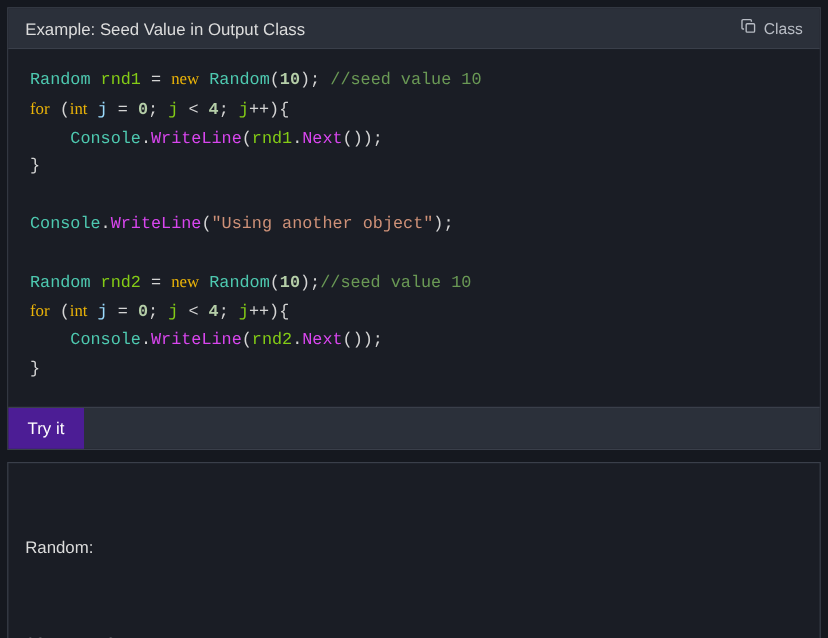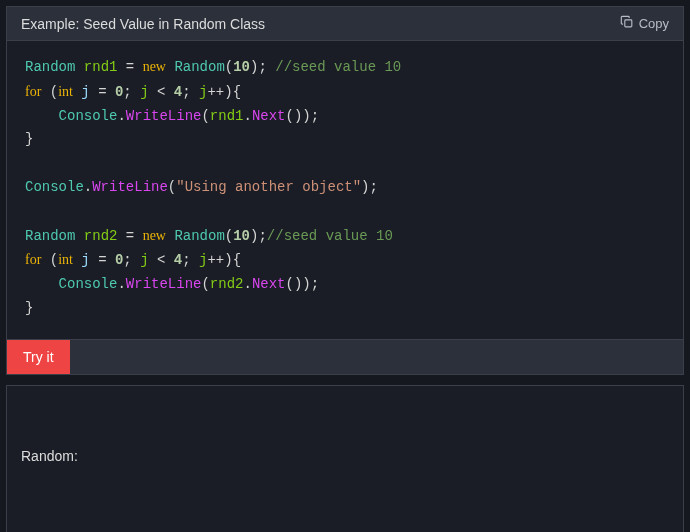--- a/index.html
+++ b/index.html
@@ -54,21 +54,21 @@
   .tok-fn    { color: #d946ef; }
   .tok-id    { color: #84cc16; }
   .tok-punc  { color: #d4d4d4; }
   .tok-var   { color: #9cdcfe; }
 
   .tryit-bar {
     background: #2b303a;
     border-top: 1px solid #3a3f4a;
   }
   .tryit-btn {
-    background: #ef4444;
+    background: #4c1d95;
     color: #fff;
     border: none;
     padding: 9px 16px;
     font-family: -apple-system, 'Segoe UI', Arial, sans-serif;
     font-size: 14px;
     cursor: pointer;
   }
   .output-box {
     margin-top: 10px;
     border: 1px solid #3a3f4a;
@@ -83,29 +83,29 @@
     color: #dcdcdc;
     margin-bottom: 10px;
   }
 </style>
 </head>
 <body>
 
 <div class="example-box">
 
   <div class="header">
-    <span class="header-title">Example: Seed Value in Random Class</span>
+    <span class="header-title">Example: Seed Value in Output Class</span>
     <button class="copy-btn">
       <span>
         <svg viewBox="0 0 16 16" fill="none" stroke="#b8bcc4" stroke-width="1.3">
           <rect x="5.5" y="5.5" width="8" height="8" rx="1"></rect>
           <path d="M3.5 10.5 h-1 a1 1 0 0 1 -1 -1 v-7 a1 1 0 0 1 1 -1 h7 a1 1 0 0 1 1 1 v1"></path>
         </svg>
       </span>
-      <span>Copy</span>
+      <span>Class</span>
     </button>
   </div>
 
   <div class="code-area"><span><span class="tok-type">Random</span> <span class="tok-id">rnd1</span><span class="tok-punc"> = </span><span class="tok-kw">new</span> <span class="tok-type">Random</span><span class="tok-punc">(</span><span class="tok-num">10</span><span class="tok-punc">); </span><span class="tok-comm">//seed value 10</span></span>
 <span><span class="tok-kw">for</span><span class="tok-punc"> (</span><span class="tok-kw">int</span><span class="tok-var"> j</span><span class="tok-punc"> = </span><span class="tok-num">0</span><span class="tok-punc">; </span><span class="tok-id">j</span><span class="tok-punc"> &lt; </span><span class="tok-num">4</span><span class="tok-punc">; </span><span class="tok-id">j</span><span class="tok-punc">++</span><span class="tok-punc">){</span></span>
 <span><span>    </span><span class="tok-type">Console</span><span class="tok-punc">.</span><span class="tok-fn">WriteLine</span><span class="tok-punc">(</span><span class="tok-id">rnd1</span><span class="tok-punc">.</span><span class="tok-fn">Next</span><span class="tok-punc">());</span></span>
 <span><span class="tok-punc">}</span></span>
 <span></span>
 <span><span class="tok-type">Console</span><span class="tok-punc">.</span><span class="tok-fn">WriteLine</span><span class="tok-punc">(</span><span class="tok-str">"Using another object"</span><span class="tok-punc">);</span></span>
 <span></span>

